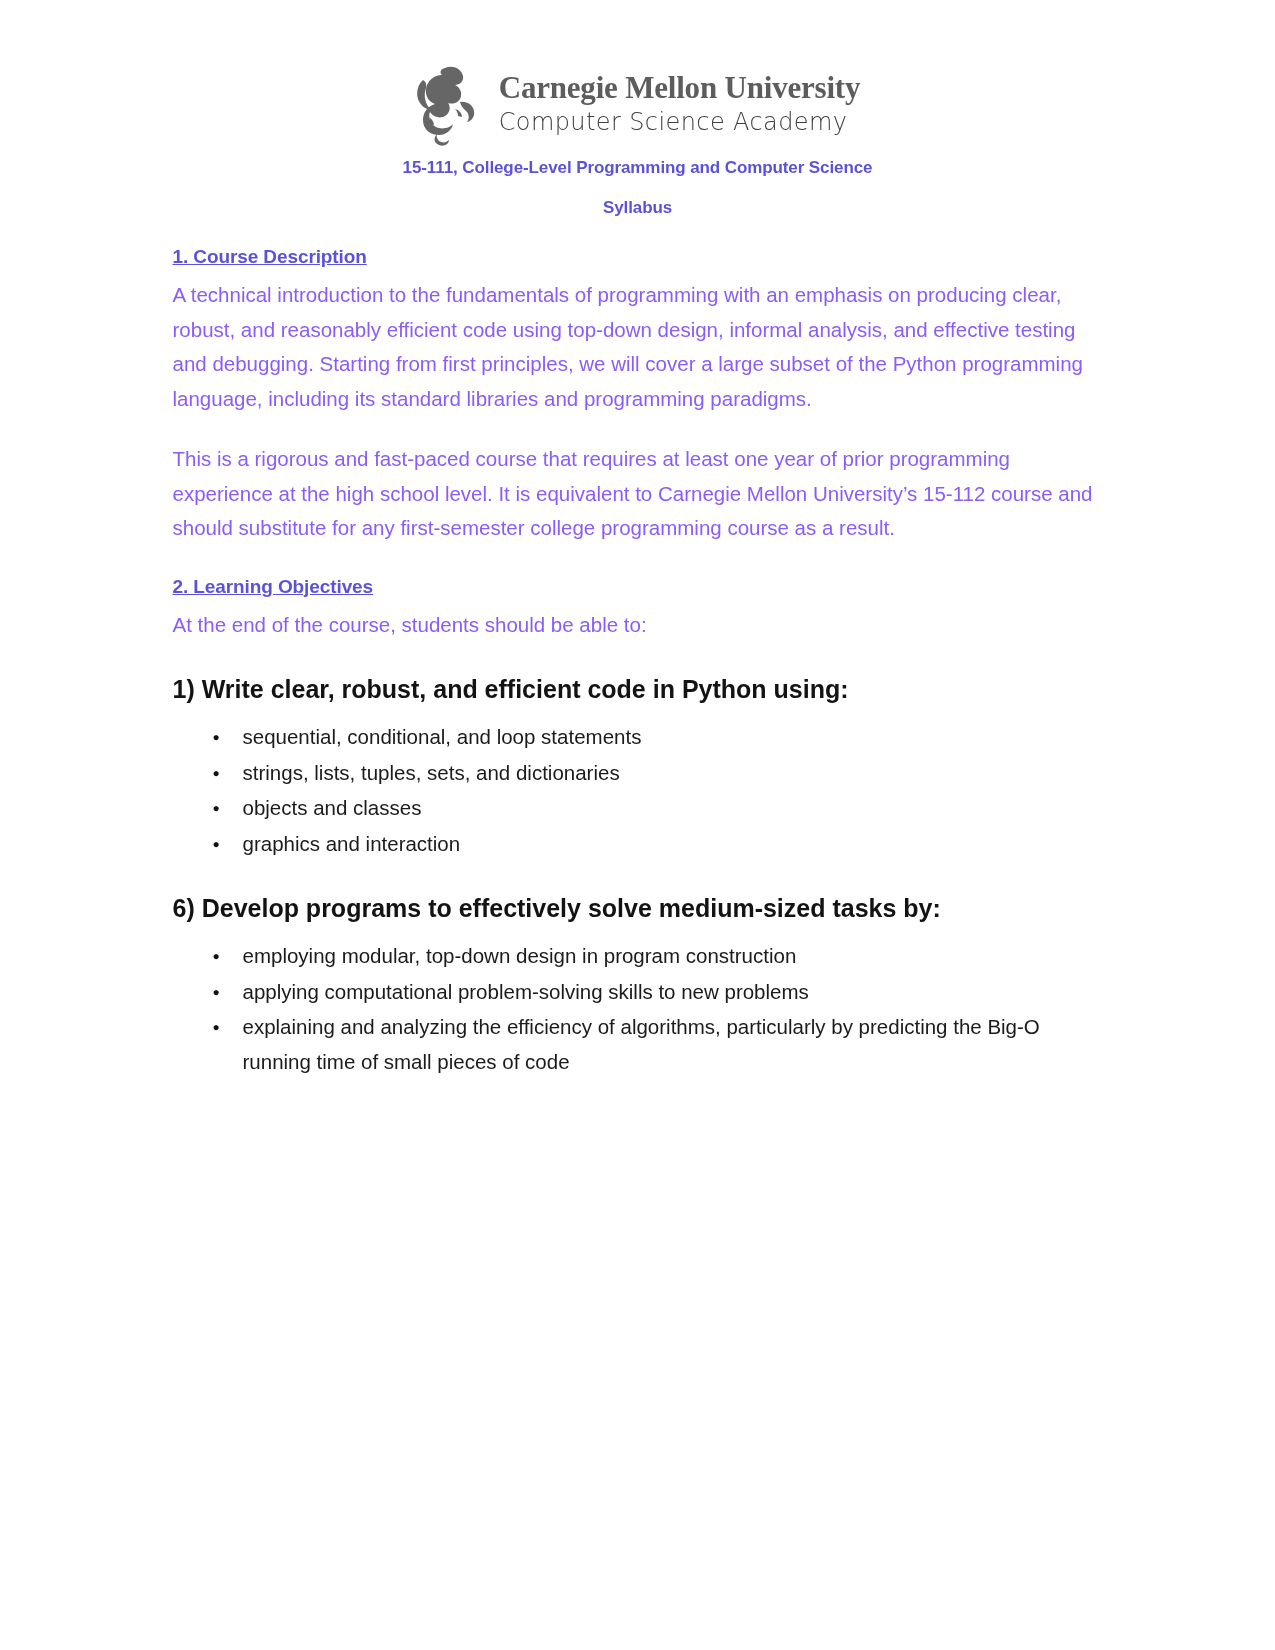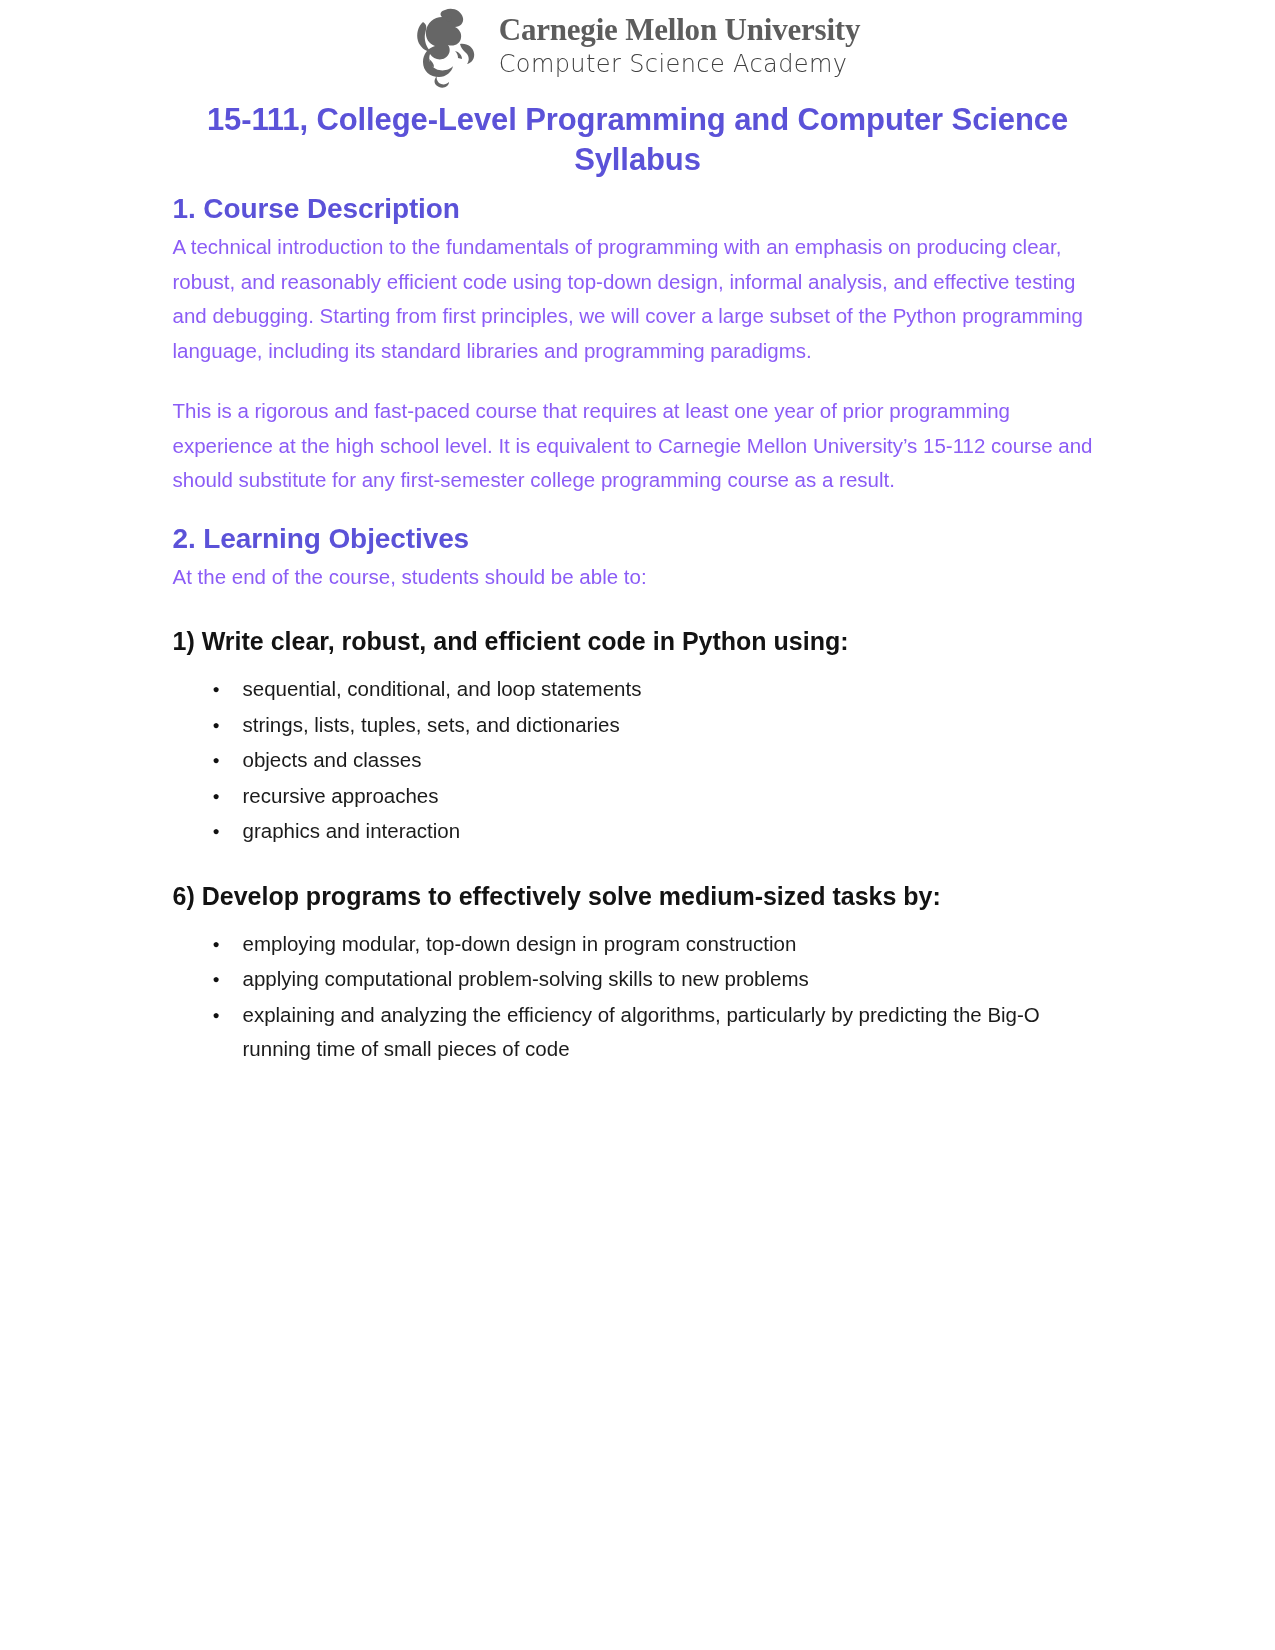--- a/index.html
+++ b/index.html
@@ -19,20 +19,21 @@
   .page {
     width: 1275px;
     height: 1650px;
     box-sizing: border-box;
     padding: 0;
     background: #fff;
   }
 
   
   .logo-block {
+    padding-top: 58px;
     display: flex;
     justify-content: center;
     align-items: flex-start;
   }
   .logo-inner {
     display: flex;
     align-items: center;
     gap: 10px;
   }
   .logo-mark {
@@ -68,33 +69,34 @@
   
   .content {
     width: 930px;
     margin: 0 auto;
     padding-left: 0;
     box-sizing: border-box;
   }
   .doc-title {
     color: #5b52d8;
     font-weight: bold;
-    font-size: 31px;
+    font-size: 17px;
     line-height: 40px;
     text-align: center;
-    margin: 10px 0 0 0;
+    margin: 0 0 0 0;
     letter-spacing: -0.1px;
   }
   h2.section-heading {
     color: #5b52d8;
     font-weight: bold;
-    font-size: 28px;
+    font-size: 19px;
     line-height: 30px;
     margin: 14px 0 6px 0;
     letter-spacing: -0.1px;
+    text-decoration: underline;
   }
   p.body-text {
     font-size: 20.5px;
     line-height: 34.5px;
     margin: 0 0 26px 0;
     color: #8b5cf6;
   }
   p.body-text.tight {
     margin-bottom: 0;
   }
@@ -170,21 +172,20 @@
     <p class="body-text">This is a rigorous and fast-paced course that requires at least one year of prior programming experience at the high school level. It is equivalent to Carnegie Mellon University’s 15-112 course and should substitute for any first-semester college programming course as a result.</p>
 
     <h2 class="section-heading">2. Learning Objectives</h2>
     <p class="body-text tight">At the end of the course, students should be able to:</p>
 
     <p class="sub-heading">1) Write clear, robust, and efficient code in Python using:</p>
     <ul class="bullets">
       <li>sequential, conditional, and loop statements</li>
       <li>strings, lists, tuples, sets, and dictionaries</li>
       <li>objects and classes</li>
-      <li>recursive approaches</li>
       <li>graphics and interaction</li>
     </ul>
 
     <p class="sub-heading">6) Develop programs to effectively solve medium-sized tasks by:</p>
     <ul class="bullets">
       <li>employing modular, top-down design in program construction</li>
       <li>applying computational problem-solving skills to new problems</li>
       <li>explaining and analyzing the efficiency of algorithms, particularly by predicting the Big-O running time of small pieces of code</li>
     </ul>
 

